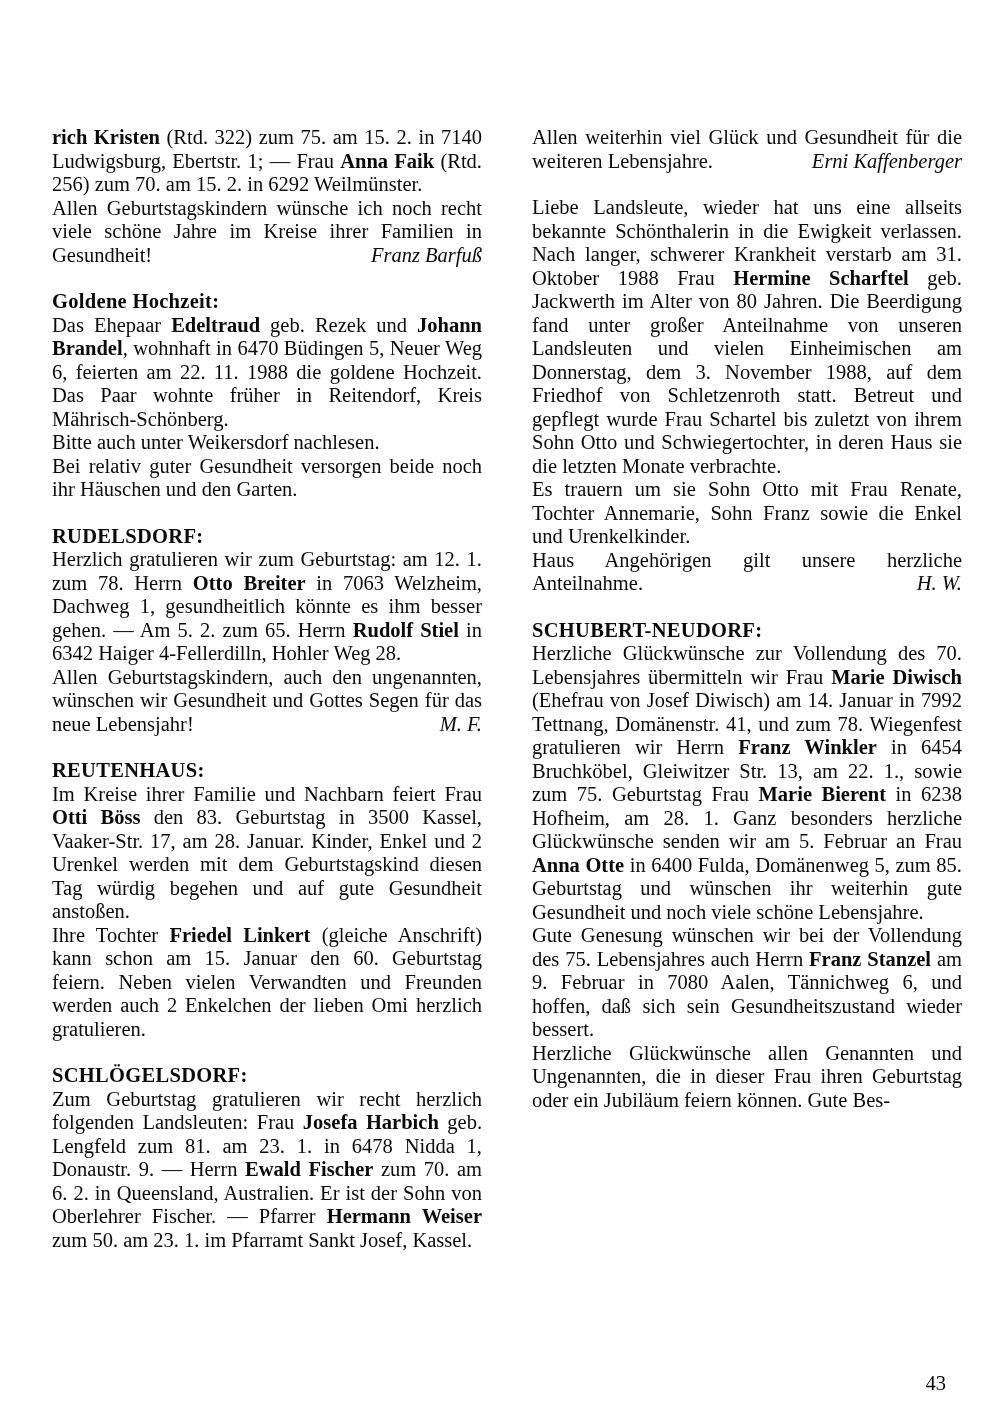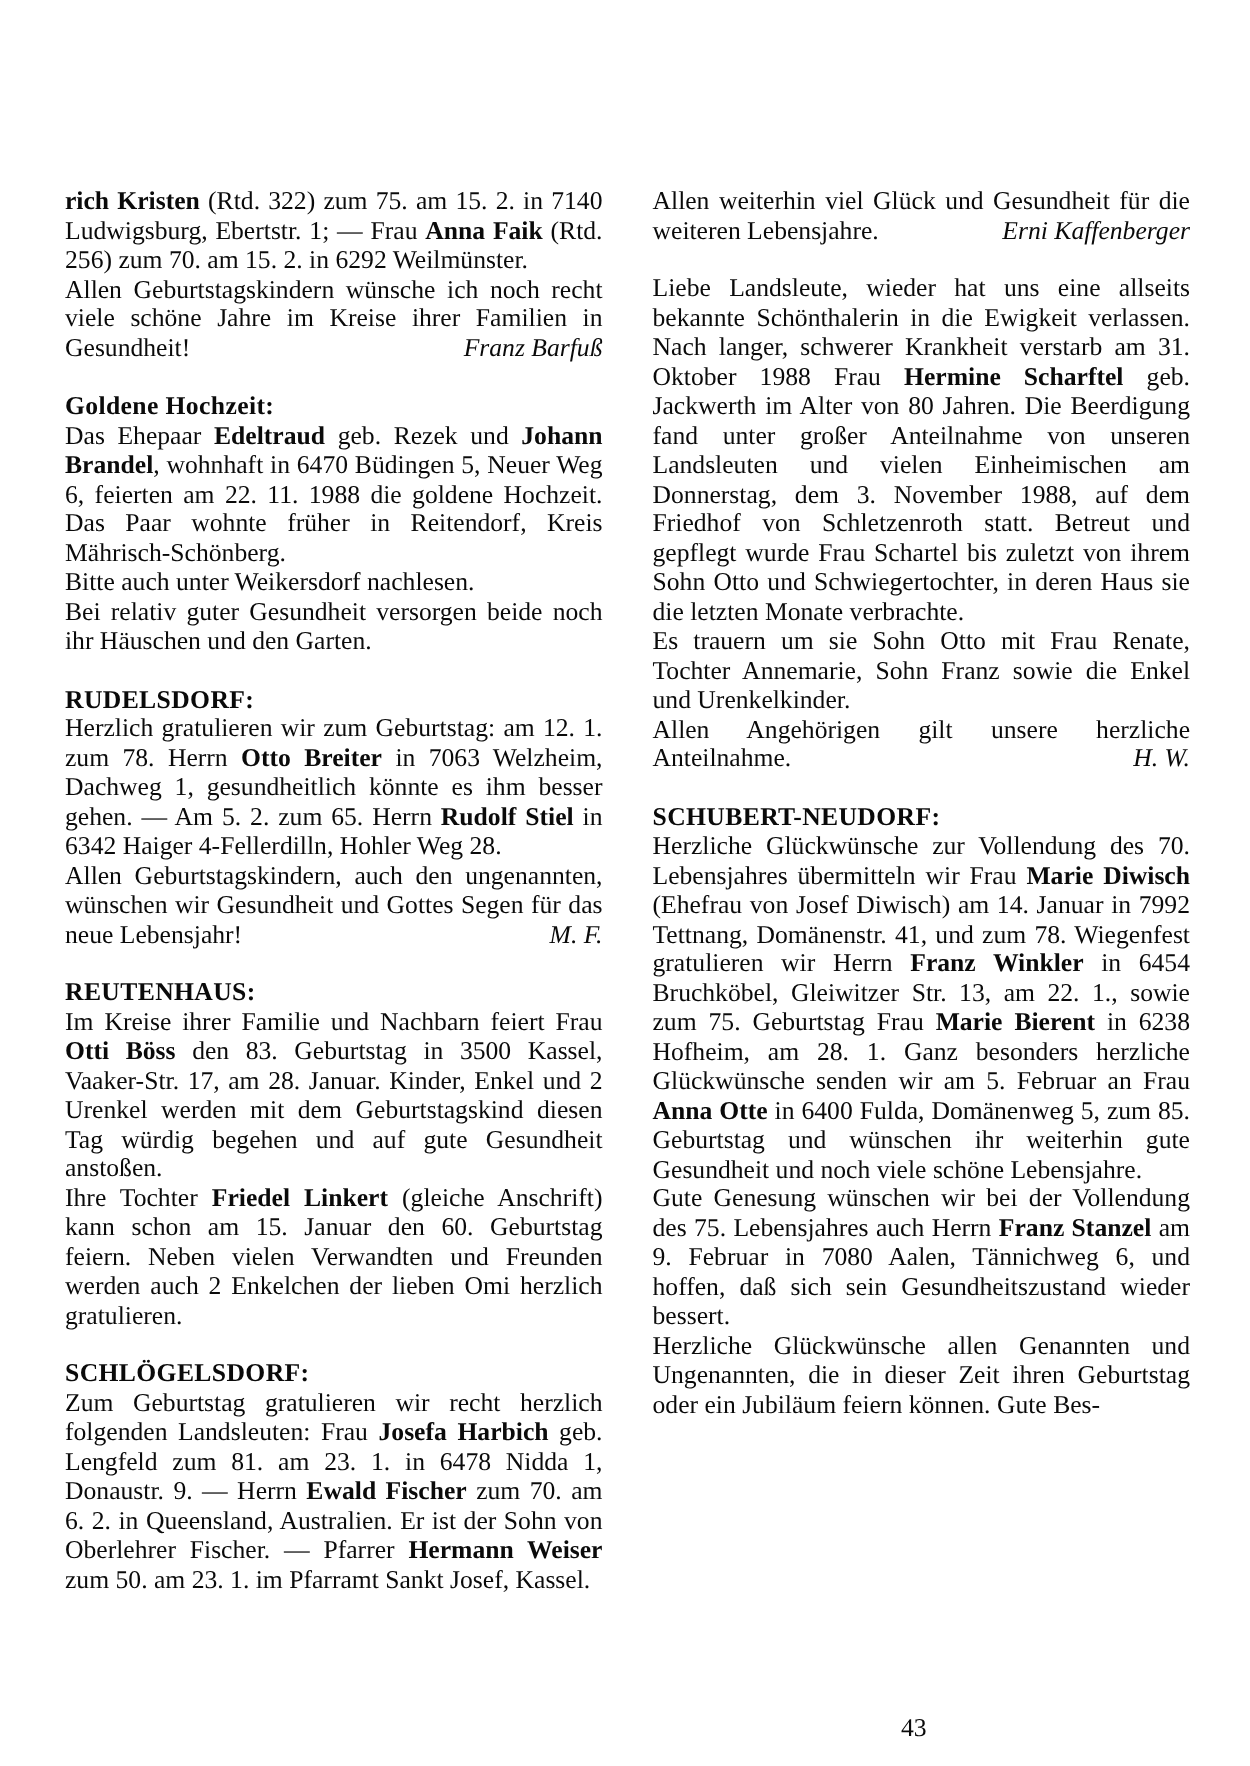--- a/index.html
+++ b/index.html
@@ -11,24 +11,24 @@
     width: 1000px;
     height: 1413px;
     position: relative;
     font-family: "Liberation Serif", "DejaVu Serif", serif;
     color: #0a0a0a;
     overflow: hidden;
   }
   .page {
     position: absolute;
     left: 52px;
-    top: 150px;
+    top: 126px;
     width: 894px;
     display: flex;
-    gap: 40px;
+    gap: 50px;
   }
   .col {
     width: 430px;
     flex: 0 0 430px;
   }
   .para {
     margin: 0;
     font-size: 20.5px;
     line-height: 23.5px;
     text-align: justify;
@@ -47,21 +47,21 @@
   .sig {
     float: right;
     font-style: italic;
     padding-left: 18px;
   }
   .pageno {
     position: absolute;
     top: 1372px;
     right: 54px;
     width: 430px;
-    text-align: center;
+    text-align: right;
     font-size: 20.5px;
     line-height: 23.5px;
   }
 </style>
 </head>
 <body>
 
 <div class="page">
   <div class="col" id="col-left">
       <p class="para"><span class="b">rich Kristen</span><span> (Rtd. 322) zum 75. am 15. 2. in 7140 Ludwigsburg, Ebertstr. 1; — Frau </span><span class="b">Anna Faik</span><span> (Rtd. 256) zum 70. am 15. 2. in 6292 Weilmünster.</span></p>
@@ -76,21 +76,21 @@
       <h2 class="heading">REUTENHAUS:</h2>
       <p class="para"><span>Im Kreise ihrer Familie und Nachbarn feiert Frau </span><span class="b">Otti Böss</span><span> den 83. Geburtstag in 3500 Kassel, Vaaker-Str. 17, am 28. Januar. Kinder, Enkel und 2 Urenkel werden mit dem Geburtstagskind diesen Tag würdig begehen und auf gute Gesundheit anstoßen.</span></p>
       <p class="para"><span>Ihre Tochter </span><span class="b">Friedel Linkert</span><span> (gleiche Anschrift) kann schon am 15. Januar den 60. Geburtstag feiern. Neben vielen Verwandten und Freunden werden auch 2 Enkelchen der lieben Omi herzlich gratulieren.</span></p>
       <h2 class="heading">SCHLÖGELSDORF:</h2>
       <p class="para"><span>Zum Geburtstag gratulieren wir recht herzlich folgenden Landsleuten: Frau </span><span class="b">Josefa Harbich</span><span> geb. Lengfeld zum 81. am 23. 1. in 6478 Nidda 1, Donaustr. 9. — Herrn </span><span class="b">Ewald Fischer</span><span> zum 70. am 6. 2. in Queensland, Australien. Er ist der Sohn von Oberlehrer Fischer. — Pfarrer </span><span class="b">Hermann Weiser</span><span> zum 50. am 23. 1. im Pfarramt Sankt Josef, Kassel.</span></p>
     </div>
   <div class="col" id="col-right">
       <p class="para"><span>Allen weiterhin viel Glück und Gesundheit für die weiteren Lebensjahre.</span><span class="sig">Erni Kaffenberger</span></p>
       <p class="para spaced"><span>Liebe Landsleute, wieder hat uns eine allseits bekannte Schönthalerin in die Ewigkeit verlassen. Nach langer, schwerer Krankheit verstarb am 31. Oktober 1988 Frau </span><span class="b">Hermine Scharftel</span><span> geb. Jackwerth im Alter von 80 Jahren. Die Beerdigung fand unter großer Anteilnahme von unseren Landsleuten und vielen Einheimischen am Donnerstag, dem 3. November 1988, auf dem Friedhof von Schletzenroth statt. Betreut und gepflegt wurde Frau Schartel bis zuletzt von ihrem Sohn Otto und Schwiegertochter, in deren Haus sie die letzten Monate verbrachte.</span></p>
       <p class="para"><span>Es trauern um sie Sohn Otto mit Frau Renate, Tochter Annemarie, Sohn Franz sowie die Enkel und Urenkelkinder.</span></p>
-      <p class="para"><span>Allen Angehörigen gilt unsere herzliche Anteilnahme.</span><span class="sig">H. W.</span></p>
+      <p class="para"><span>Haus Angehörigen gilt unsere herzliche Anteilnahme.</span><span class="sig">H. W.</span></p>
       <h2 class="heading">SCHUBERT-NEUDORF:</h2>
       <p class="para"><span>Herzliche Glückwünsche zur Vollendung des 70. Lebensjahres übermitteln wir Frau </span><span class="b">Marie Diwisch</span><span> (Ehefrau von Josef Diwisch) am 14. Januar in 7992 Tettnang, Domänenstr. 41, und zum 78. Wiegenfest gratulieren wir Herrn </span><span class="b">Franz Winkler</span><span> in 6454 Bruchköbel, Gleiwitzer Str. 13, am 22. 1., sowie zum 75. Geburtstag Frau </span><span class="b">Marie Bierent</span><span> in 6238 Hofheim, am 28. 1. Ganz besonders herzliche Glückwünsche senden wir am 5. Februar an Frau </span><span class="b">Anna Otte</span><span> in 6400 Fulda, Domänenweg 5, zum 85. Geburtstag und wünschen ihr weiterhin gute Gesundheit und noch viele schöne Lebensjahre.</span></p>
       <p class="para"><span>Gute Genesung wünschen wir bei der Vollendung des 75. Lebensjahres auch Herrn </span><span class="b">Franz Stanzel</span><span> am 9. Februar in 7080 Aalen, Tännichweg 6, und hoffen, daß sich sein Gesundheitszustand wieder bessert.</span></p>
-      <p class="para"><span>Herzliche Glückwünsche allen Genannten und Ungenannten, die in dieser Zeit ihren Geburtstag oder ein Jubiläum feiern können. Gute Bes-</span></p>
+      <p class="para"><span>Herzliche Glückwünsche allen Genannten und Ungenannten, die in dieser Frau ihren Geburtstag oder ein Jubiläum feiern können. Gute Bes-</span></p>
     </div>
 </div>
 
 <div class="pageno">43</div>
 
 </body></html>

